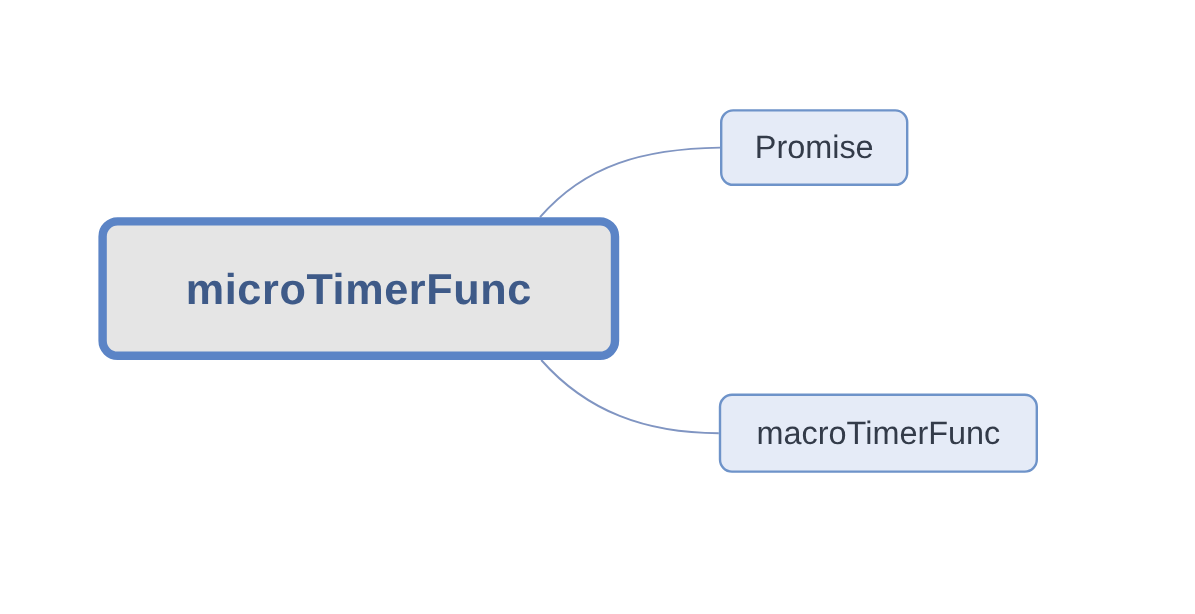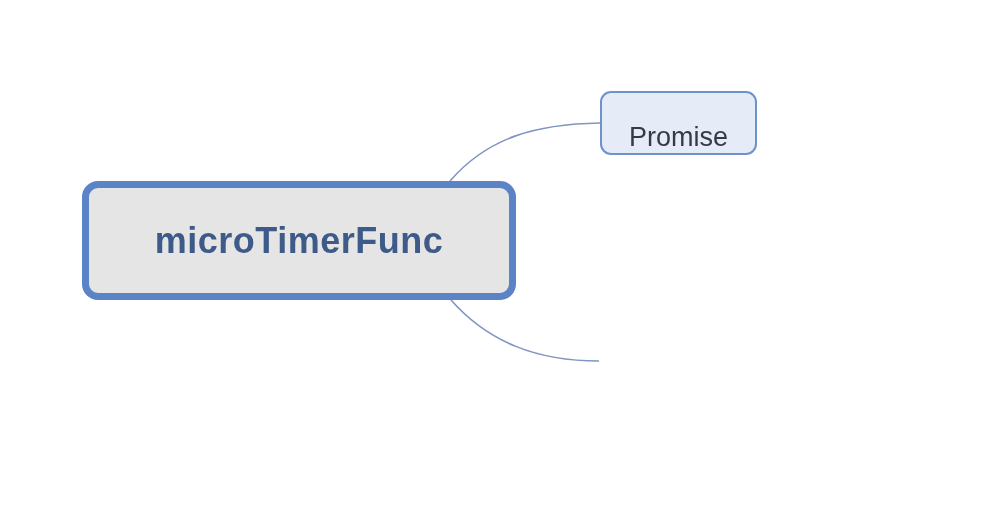--- a/index.html
+++ b/index.html
@@ -49,21 +49,20 @@
     font-size: 36px;
     font-weight: bold;
     letter-spacing: 0.5px;
     color: #3e5a88;
     white-space: nowrap;
   }
   .node.child {
     background: #e5ebf7;
     border: 2px solid #6e93c9;
     border-radius: 11px;
-    align-items: flex-end;
   }
   .node.child.promise {
     left: 600px;
     top: 91px;
     width: 157px;
     height: 64px;
   }
   .node.child.macro {
     left: 599px;
     top: 328px;
@@ -88,14 +87,17 @@
   </svg>
 
   <div class="node root">
     <span class="root-label">microTimerFunc</span>
   </div>
 
   <div class="node child promise">
     <span class="child-label">Promise</span>
   </div>
 
+  <div class="node child macro">
+    <span class="child-label">macroTimerFunc</span>
+  </div>
 
 </div>
 
 </body></html>

